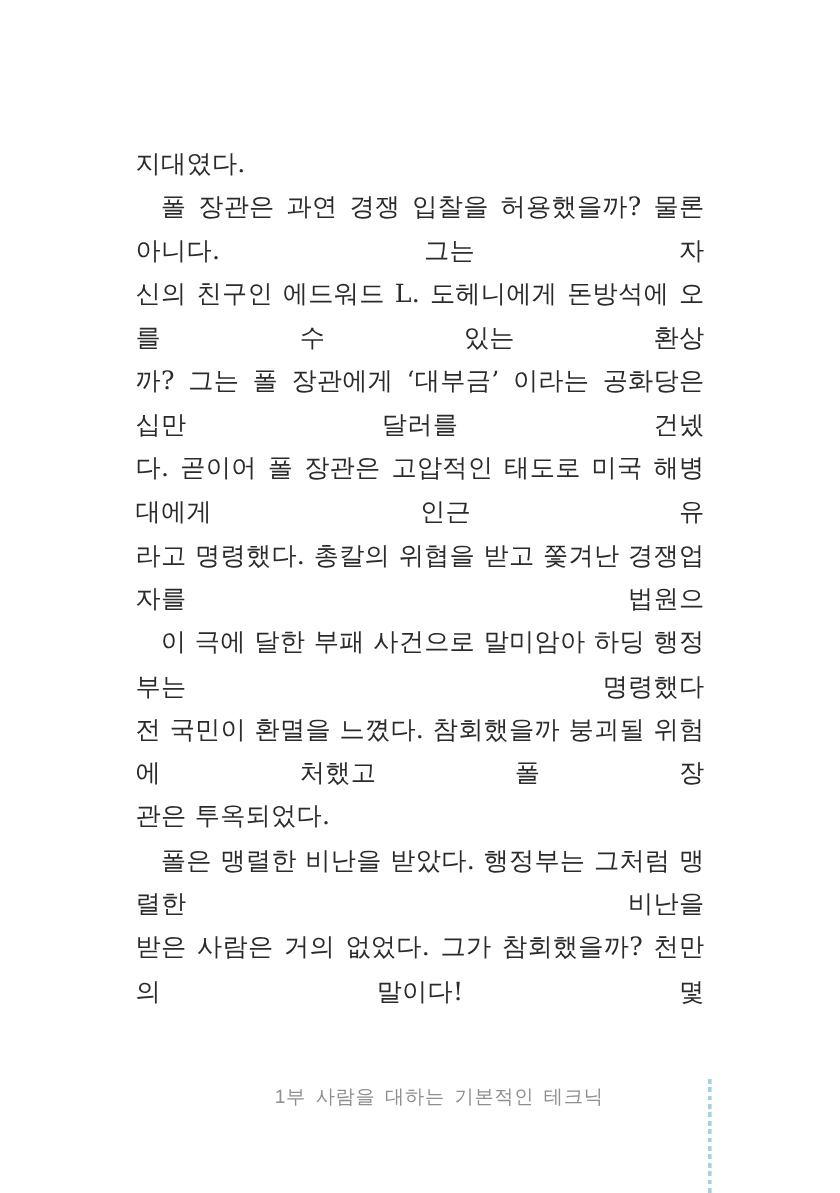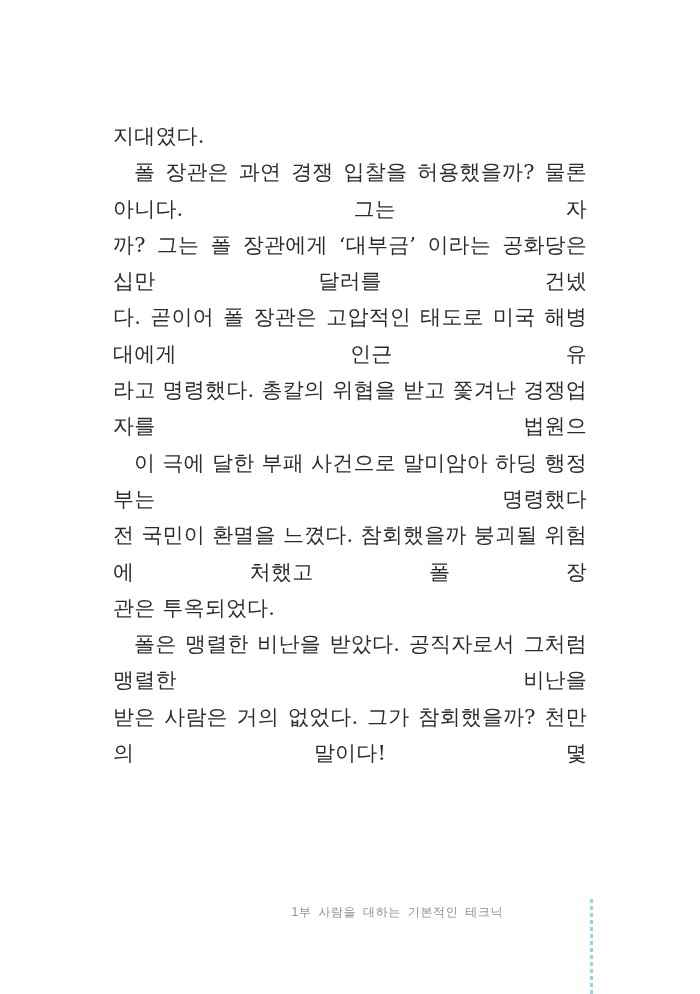--- a/index.html
+++ b/index.html
@@ -35,21 +35,21 @@
     text-align-last: left;
   }
   .para.indent .line.first {
     text-indent: 21px;
   }
   .page-footer {
     position: absolute;
     top: 883px;
     right: 117px;
     font-family: "Liberation Sans", sans-serif;
-    font-size: 12px;
+    font-size: 16px;
     color: #8f8f8f;
     letter-spacing: 0.6px;
     word-spacing: 3px;
     white-space: nowrap;
   }
   .dashed-line {
     position: absolute;
     left: 590px;
     top: 878px;
     bottom: 0;
@@ -67,31 +67,32 @@
 <body>
 
 <div class="page">
 
   <div class="body-text">
       <div class="para">
         <div class="line first last">지대였다.</div>
       </div>
       <div class="para indent">
         <div class="line first">폴 장관은 과연 경쟁 입찰을 허용했을까? 물론 아니다. 그는 자</div>
+        <div class="line">신의 친구인 에드워드 L. 도헤니에게 돈방석에 오를 수 있는 환상</div>
         <div class="line">까? 그는 폴 장관에게 ‘대부금’ 이라는 공화당은 십만 달러를 건넸</div>
         <div class="line">다. 곧이어 폴 장관은 고압적인 태도로 미국 해병대에게 인근 유</div>
         <div class="line">라고 명령했다. 총칼의 위협을 받고 쫓겨난 경쟁업자를 법원으</div>
       </div>
       <div class="para indent">
         <div class="line first">이 극에 달한 부패 사건으로 말미암아 하딩 행정부는 명령했다</div>
         <div class="line">전 국민이 환멸을 느꼈다. 참회했을까 붕괴될 위험에 처했고 폴 장</div>
         <div class="line last">관은 투옥되었다.</div>
       </div>
       <div class="para indent">
-        <div class="line first">폴은 맹렬한 비난을 받았다. 공직자로서 그처럼 맹렬한 비난을</div>
+        <div class="line first">폴은 맹렬한 비난을 받았다. 행정부는 그처럼 맹렬한 비난을</div>
         <div class="line">받은 사람은 거의 없었다. 그가 참회했을까? 천만의 말이다! 몇</div>
       </div>
     </div>
 
   <div class="page-footer">
     <span>1부 사람을 대하는 기본적인 테크닉</span>
   </div>
 
   <div class="dashed-line"></div>
 

